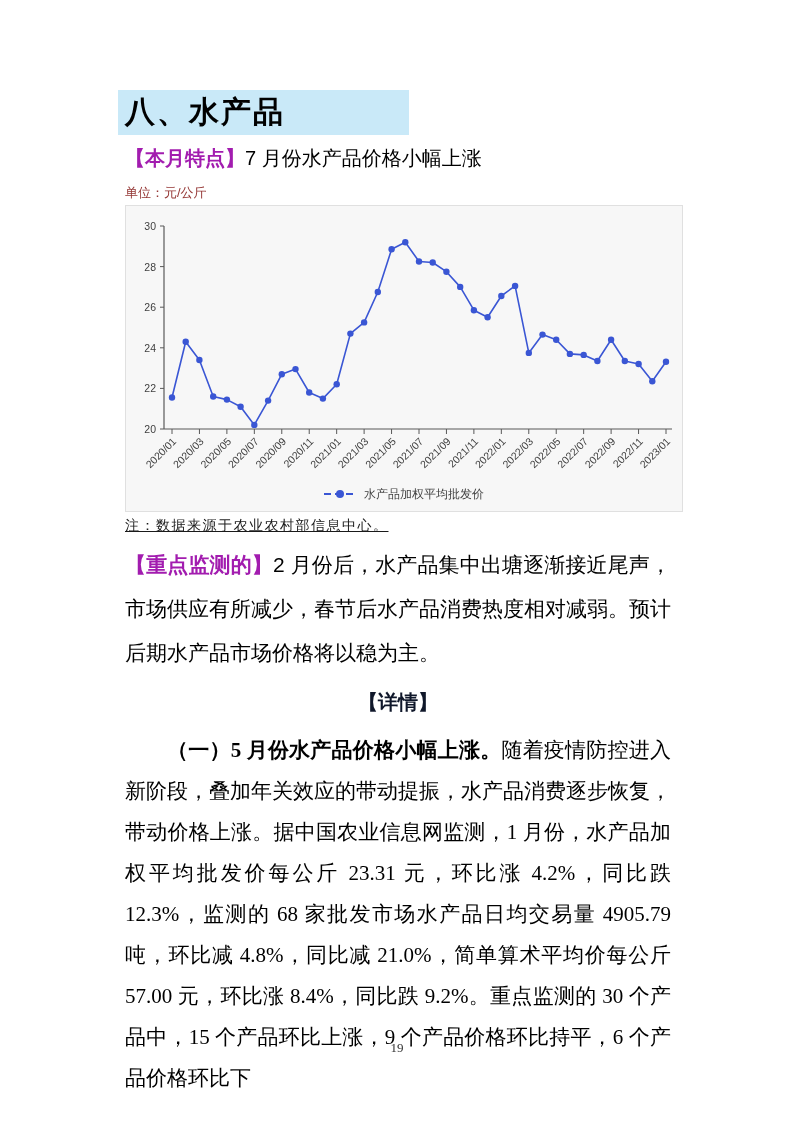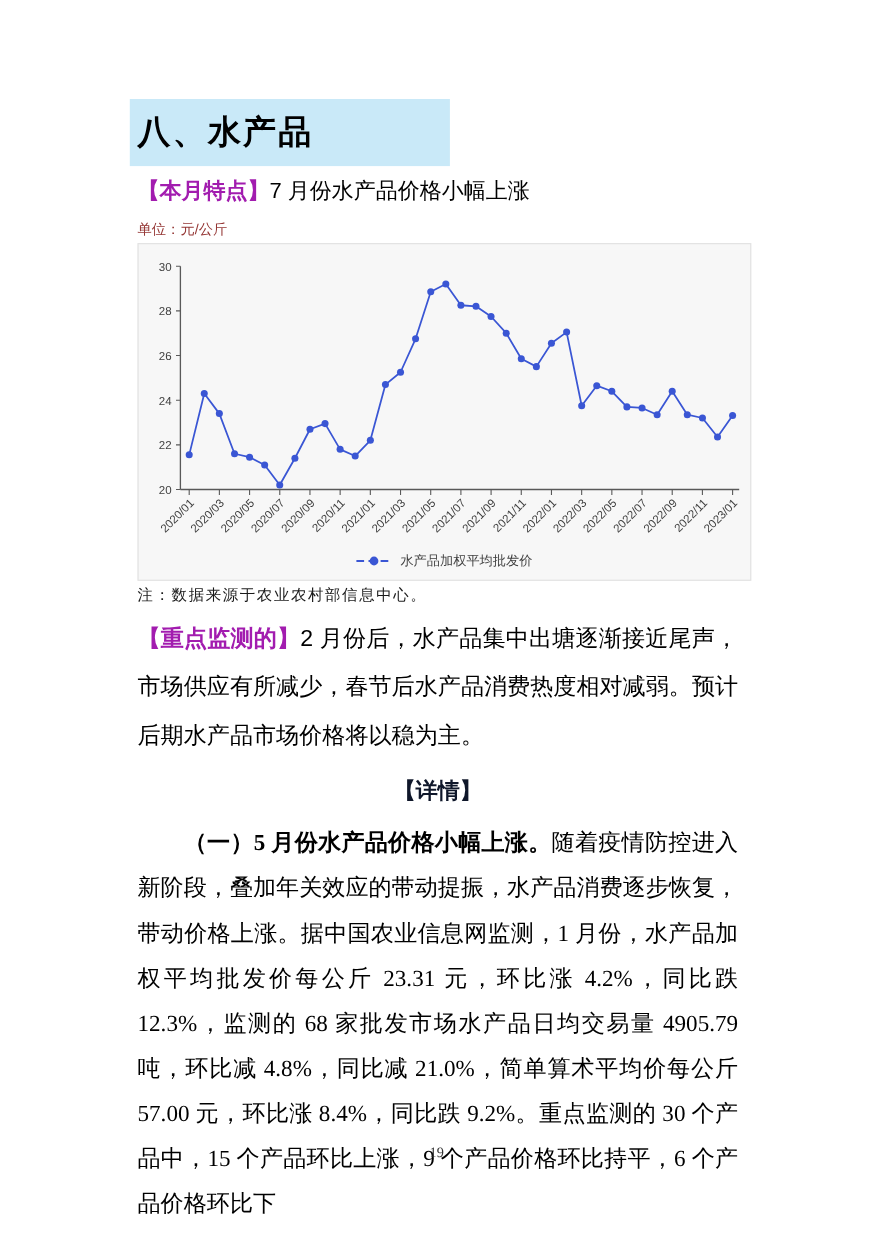--- a/index.html
+++ b/index.html
@@ -1,35 +1,35 @@
 <!DOCTYPE html>
 <html><head>
 <meta charset="utf-8">
 <style>
   html,body{margin:0;padding:0;background:#ffffff;}
   .page{position:relative;width:794px;height:1123px;background:#ffffff;overflow:hidden;
         font-family:"Liberation Sans",sans-serif;color:#000;}
   .content{position:absolute;left:125px;top:90px;width:546px;}
 
-  .title-hl{margin-left:-7px;width:291px;height:61px;box-sizing:border-box;
+  .title-hl{margin-left:-7px;width:291px;height:45px;box-sizing:border-box;
             background:#c9e9f8;display:flex;align-items:center;padding-left:7px;
             font-size:30px;font-weight:bold;letter-spacing:2px;text-align:center;}
 
   .feature{margin:9px 0 0 0;font-size:20px;line-height:29px;}
   .red{color:#a21caf;}
   .bold{font-weight:bold;}
 
   .unit{margin-top:12px;font-size:13px;line-height:16px;color:#943634;text-align:left;}
 
   .chart-box{margin-top:4px;width:556px;height:305px;background:#f7f7f7;border:1px solid #e0e0e0;}
   .tick{font:10.5px "Liberation Sans",sans-serif;fill:#3f3f3f;}
   .legend-text{font:12px "Liberation Sans",sans-serif;fill:#3f3f3f;}
 
   .note{margin-top:4px;font-size:14px;line-height:19px;letter-spacing:1.5px;
-        font-family:"Liberation Serif",serif;color:#1a1a1a;}
+        font-family:"Liberation Serif",serif;color:#1a1a1a;text-decoration:underline;}
 
   .outlook{margin:8px 0 0 0;font-size:21px;line-height:44px;text-align:justify;}
 
   .details-heading{margin:14px 0 0 0;font-size:20px;text-align:center;font-weight:bold;color:#0f172a;}
 
   .body-para{margin:14px 0 0 0;font-size:21px;line-height:41px;text-align:justify;
              text-indent:2em;font-family:"Liberation Serif",serif;}
 
   .page-number{position:absolute;left:0;right:0;top:1040px;text-align:center;
                font:13px "Liberation Serif",serif;color:#333;}

